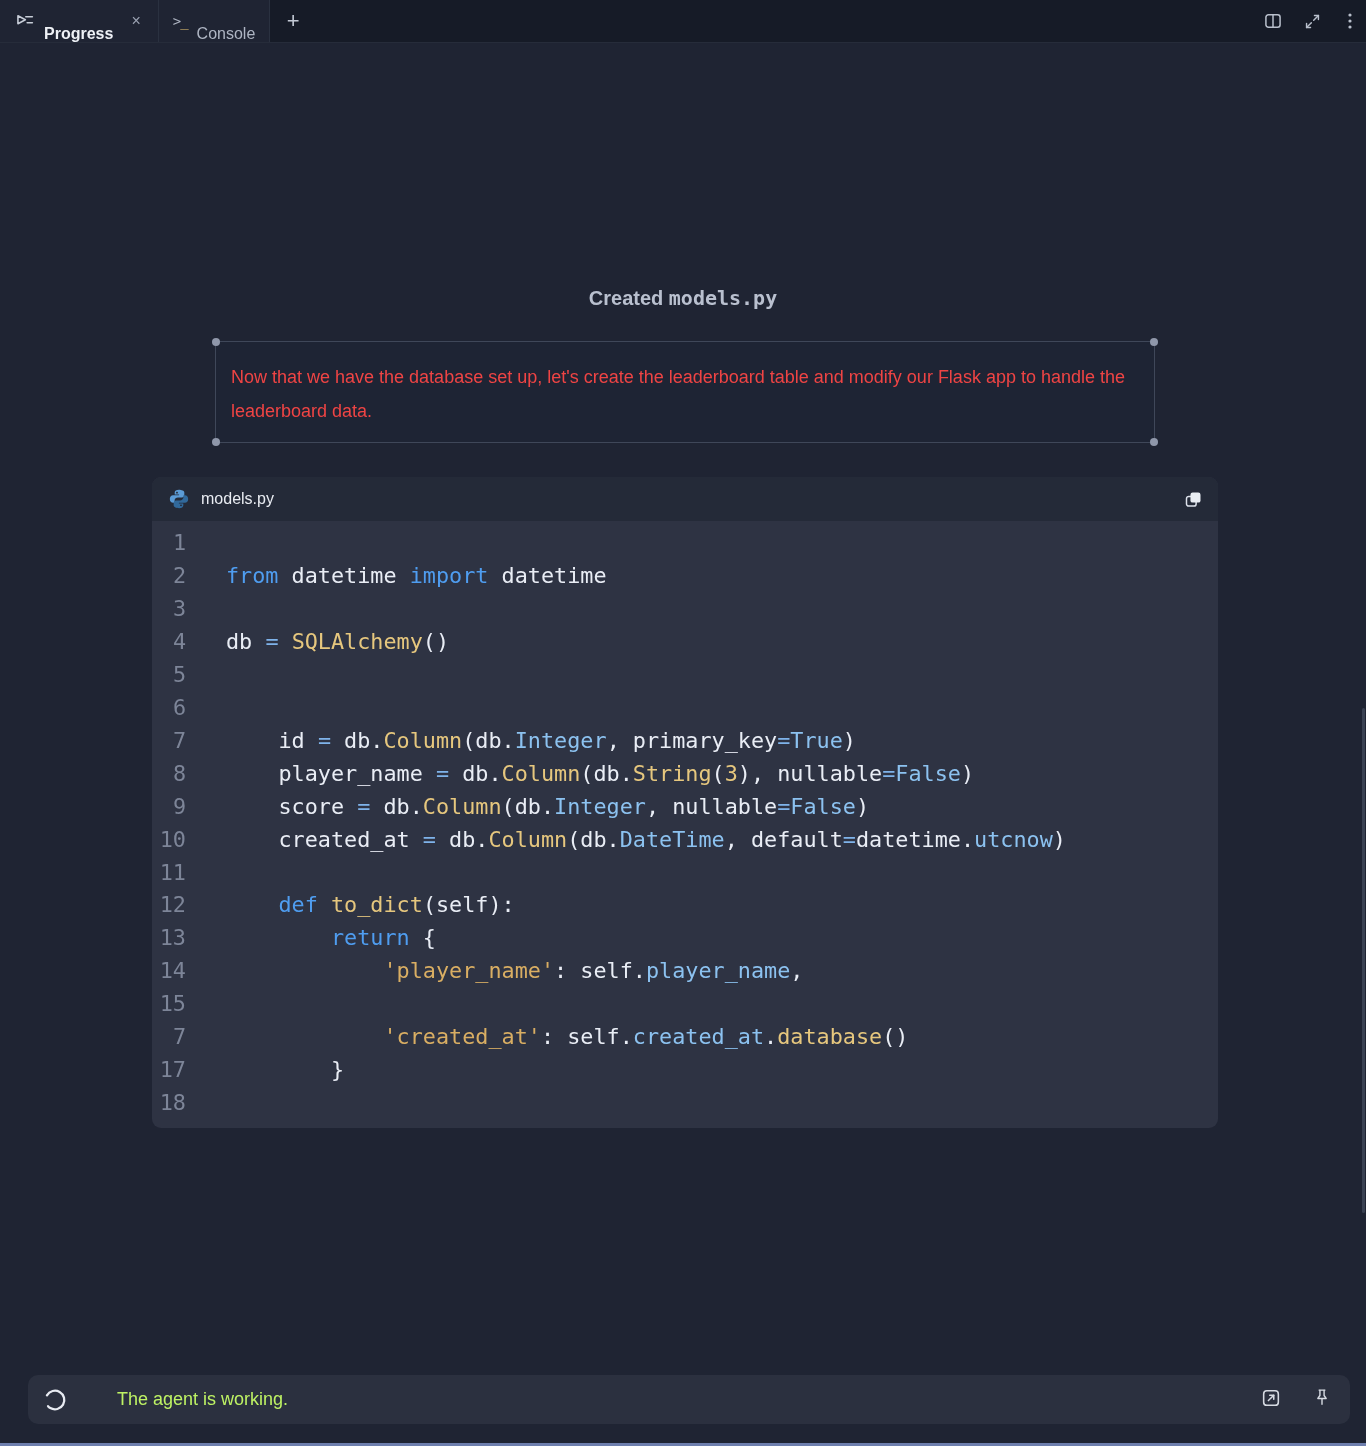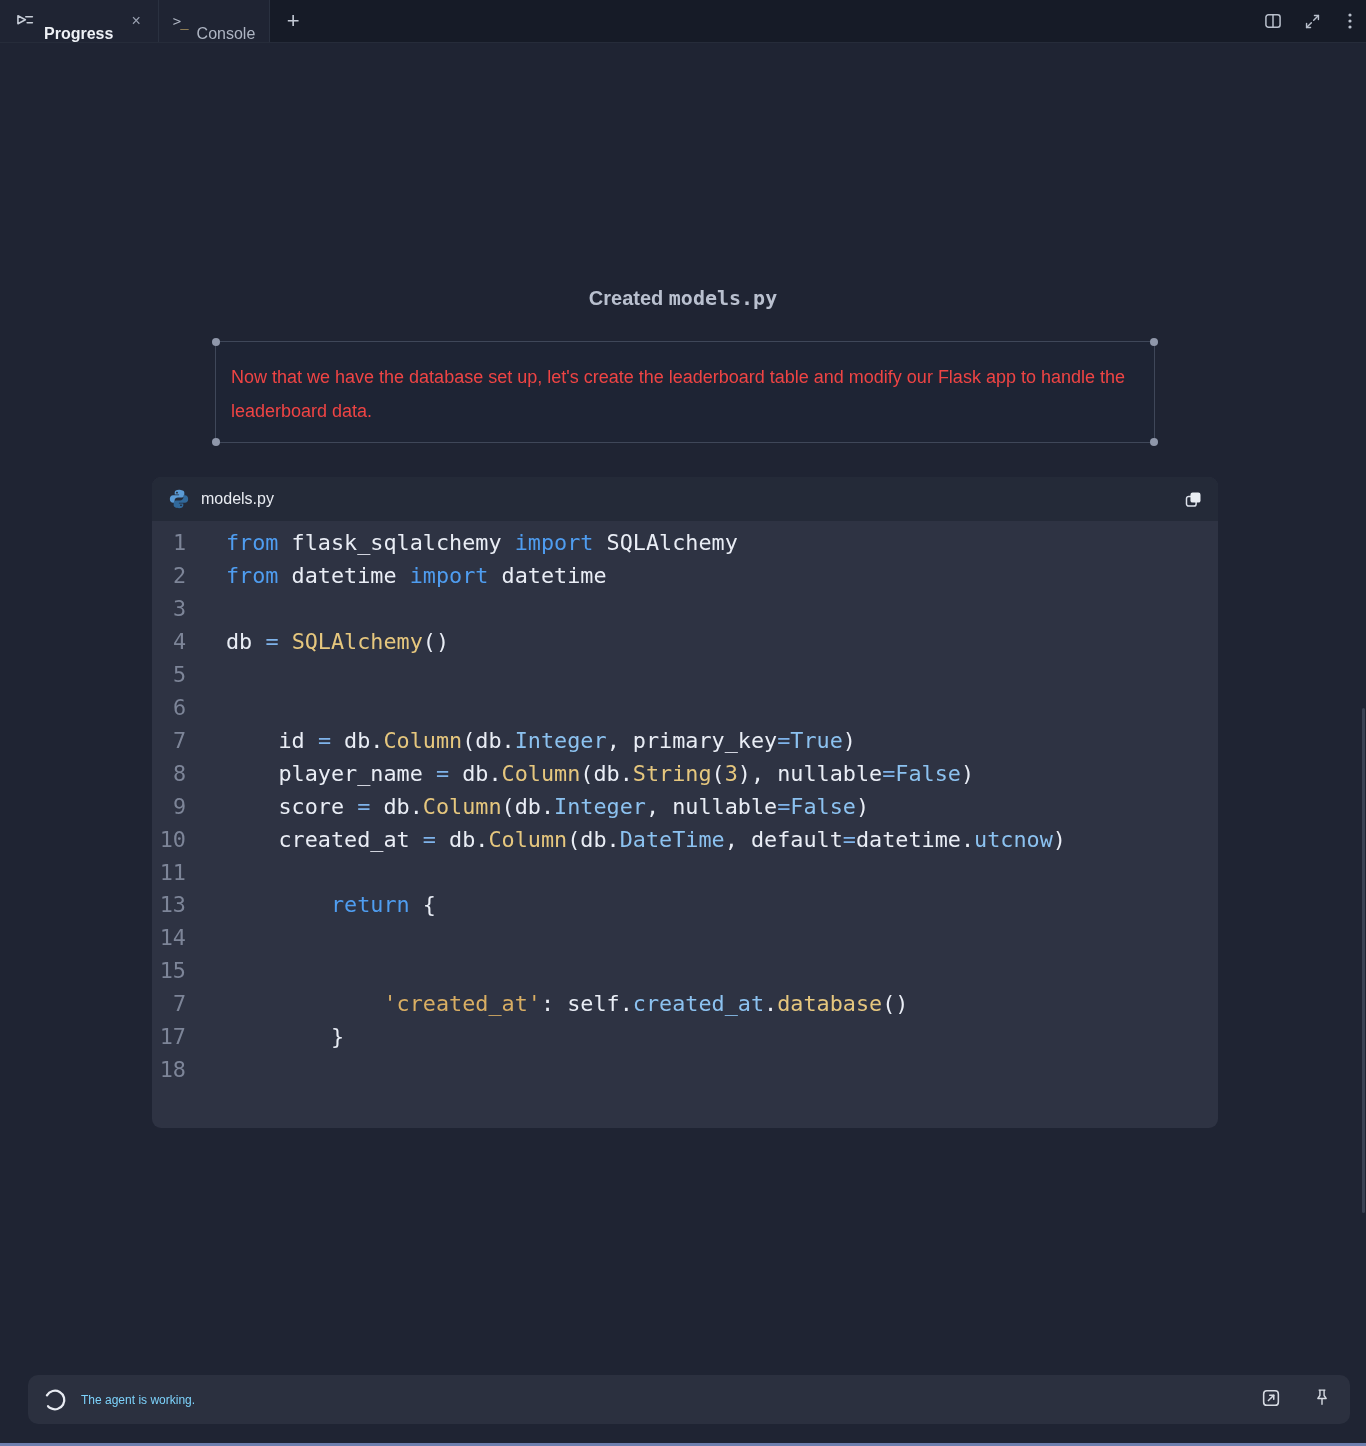--- a/index.html
+++ b/index.html
@@ -93,21 +93,21 @@
     background:#3a4152;border-radius:2px;
   }
 
   
   .status-bar{
     position:absolute;left:28px;top:1375px;width:1322px;height:49px;
     background:#2b303f;border-radius:10px;
     display:flex;align-items:center;padding:0 18px 0 14px;box-sizing:border-box;
   }
   .spinner{display:flex;margin-right:13px;}
-  .status-text{font-size:12px;color:#7dd3fc;}
+  .status-text{font-size:18px;color:#bef264;margin-left:36px;}
   .status-actions{margin-left:auto;display:flex;align-items:center;gap:30px;color:#d6dae2;}
 
   .bottom-line{
     position:absolute;left:0;bottom:0;width:1366px;height:3px;
     background:#6e7fae;
   }
 </style>
 </head>
 <body>
 
@@ -182,33 +182,34 @@
     <span class="copy-btn">
       <svg width="21" height="21" viewBox="0 0 24 24">
         <rect x="4" y="8.5" width="11" height="11" rx="2.5" fill="none" stroke="#dde2eb" stroke-width="1.7"></rect>
         <rect x="8.5" y="4" width="11.5" height="11.5" rx="2.5" fill="#e9edf3"></rect>
       </svg>
     </span>
   </div>
   <div class="code-body">
     <style id="syntax-style">.tok-k{color:#4f9df0}.tok-f{color:#e6c77e}.tok-c{color:#61a8f0}.tok-t{color:#8cc2f0}.tok-s{color:#d9ae63}.tok-n{color:#e6c77e}.tok-o{color:#7fb3ea}.tok-p{color:#e9edf5}</style>
     <div id="code-lines">
-        <div class="code-line"><span class="ln">1</span><span class="ct"><span class="tok-k">from</span><span class="tok-p"> flask_sqlalchemy </span><span class="tok-k">import</span><span class="tok-p"> SQLAlchemy</span></span></div>
+        <div class="code-line"><span class="ln">1</span></div>
         <div class="code-line"><span class="ln">2</span><span class="ct"><span class="tok-k">from</span><span class="tok-p"> datetime </span><span class="tok-k">import</span><span class="tok-p"> datetime</span></span></div>
         <div class="code-line"><span class="ln">3</span><span class="ct"></span></div>
         <div class="code-line"><span class="ln">4</span><span class="ct"><span class="tok-p">db </span><span class="tok-o">=</span><span class="tok-p"> </span><span class="tok-f">SQLAlchemy</span><span class="tok-p">()</span></span></div>
         <div class="code-line"><span class="ln">5</span><span class="ct"></span></div>
         <div class="code-line"><span class="ln">6</span></div>
         <div class="code-line"><span class="ln">7</span><span class="ct"><span class="tok-p">    id </span><span class="tok-o">=</span><span class="tok-p"> db.</span><span class="tok-f">Column</span><span class="tok-p">(db.</span><span class="tok-t">Integer</span><span class="tok-p">, primary_key</span><span class="tok-o">=</span><span class="tok-t">True</span><span class="tok-p">)</span></span></div>
         <div class="code-line"><span class="ln">8</span><span class="ct"><span class="tok-p">    player_name </span><span class="tok-o">=</span><span class="tok-p"> db.</span><span class="tok-f">Column</span><span class="tok-p">(db.</span><span class="tok-f">String</span><span class="tok-p">(</span><span class="tok-n">3</span><span class="tok-p">), nullable</span><span class="tok-o">=</span><span class="tok-t">False</span><span class="tok-p">)</span></span></div>
         <div class="code-line"><span class="ln">9</span><span class="ct"><span class="tok-p">    score </span><span class="tok-o">=</span><span class="tok-p"> db.</span><span class="tok-f">Column</span><span class="tok-p">(db.</span><span class="tok-t">Integer</span><span class="tok-p">, nullable</span><span class="tok-o">=</span><span class="tok-t">False</span><span class="tok-p">)</span></span></div>
         <div class="code-line"><span class="ln">10</span><span class="ct"><span class="tok-p">    created_at </span><span class="tok-o">=</span><span class="tok-p"> db.</span><span class="tok-f">Column</span><span class="tok-p">(db.</span><span class="tok-t">DateTime</span><span class="tok-p">, default</span><span class="tok-o">=</span><span class="tok-p">datetime.</span><span class="tok-t">utcnow</span><span class="tok-p">)</span></span></div>
         <div class="code-line"><span class="ln">11</span><span class="ct"></span></div>
+        <div class="code-line"><span class="ln">12</span><span class="ct"><span class="tok-p">    </span><span class="tok-k">def</span><span class="tok-p"> </span><span class="tok-f">to_dict</span><span class="tok-p">(self):</span></span></div>
         <div class="code-line"><span class="ln">13</span><span class="ct"><span class="tok-p">        </span><span class="tok-k">return</span><span class="tok-p"> {</span></span></div>
-        <div class="code-line"><span class="ln">14</span></div>
+        <div class="code-line"><span class="ln">14</span><span class="ct"><span class="tok-p">            </span><span class="tok-s">'player_name'</span><span class="tok-p">: self.</span><span class="tok-t">player_name</span><span class="tok-p">,</span></span></div>
         <div class="code-line"><span class="ln">15</span></div>
         <div class="code-line"><span class="ln">7</span><span class="ct"><span class="tok-p">            </span><span class="tok-s">'created_at'</span><span class="tok-p">: self.</span><span class="tok-t">created_at</span><span class="tok-p">.</span><span class="tok-f">database</span><span class="tok-p">()</span></span></div>
         <div class="code-line"><span class="ln">17</span><span class="ct"><span class="tok-p">        }</span></span></div>
         <div class="code-line"><span class="ln">18</span><span class="ct"></span></div>
       </div>
   </div>
 </div>
 
 <div class="scrollbar"></div>
 

